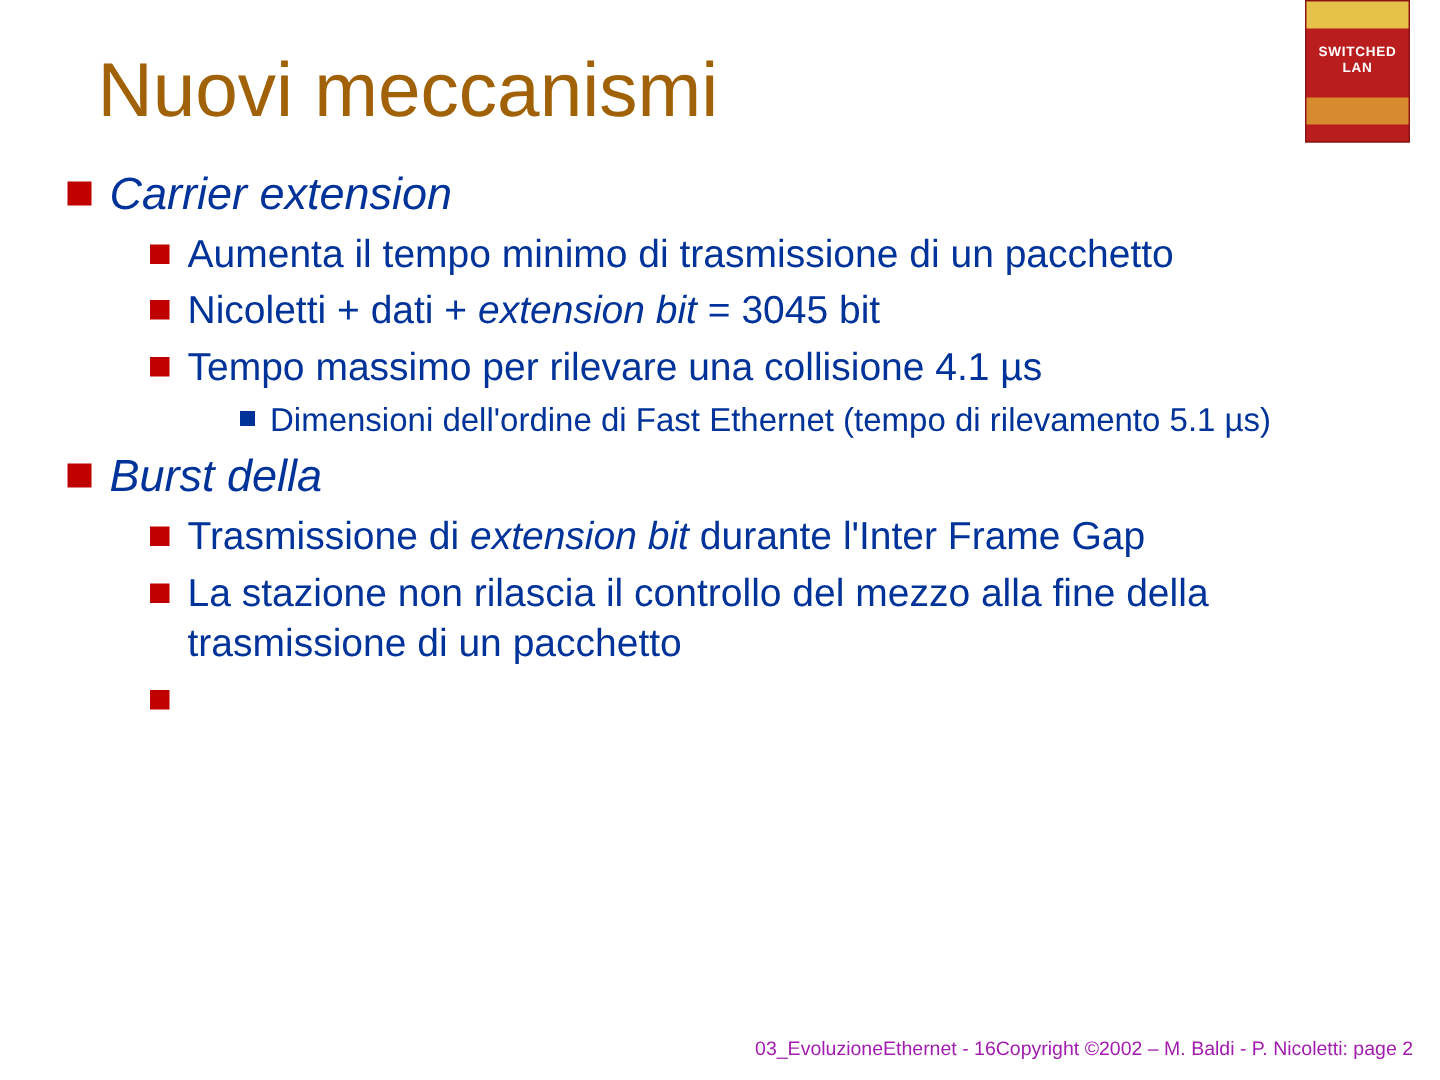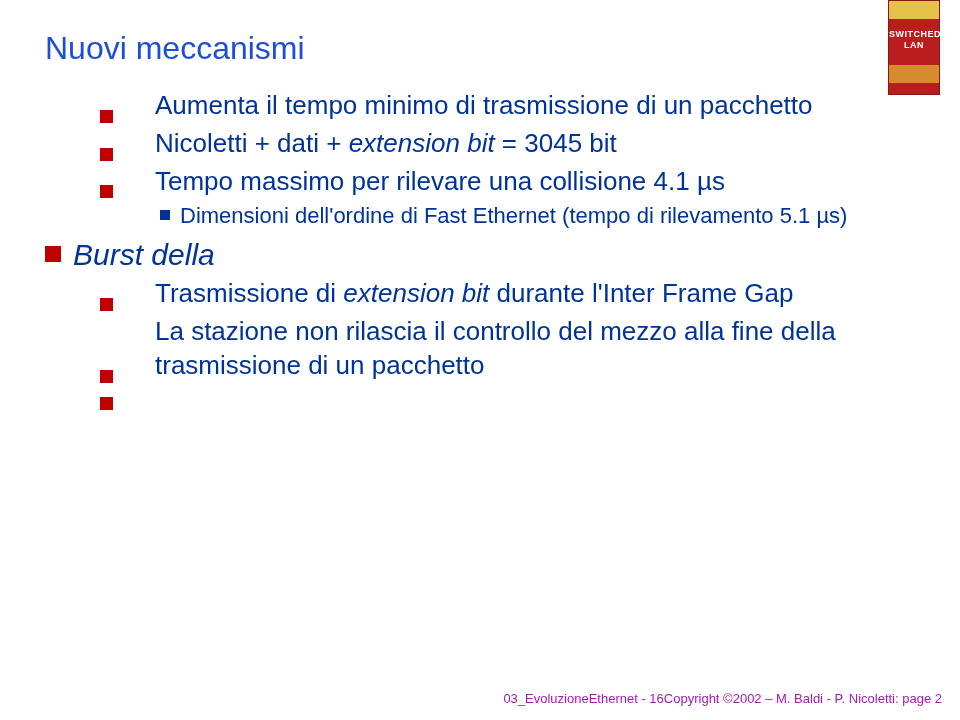--- a/index.html
+++ b/index.html
@@ -2,52 +2,53 @@
 <html><head>
 <meta charset="utf-8">
 <style>
   * { box-sizing: border-box; margin: 0; padding: 0; }
   html, body { width: 960px; height: 720px; font-family: Verdana, Arial, sans-serif; background: #fff; }
   .slide { position: relative; width: 960px; height: 720px; background: #fff; }
   
   .book-cover {
     position: absolute;
     top: 0; right: 20px;
-    width: 52px; height: 95px;
+    width: 70px; height: 95px;
     background: #b91d1d;
     border: 1px solid #8a1515;
   }
   .book-cover .top-strip { height: 18px; background: #e6c24a; }
   .book-cover .title {
     color: #fff; font-size: 9px; font-weight: bold; letter-spacing: 0.5px;
     text-align: center; margin-top: 10px; line-height: 1.2;
   }
   .book-cover .sub { height: 18px; background: #d78b2f; margin-top: 14px; }
   
   .content {
     position: absolute;
     left: 45px; top: 30px; right: 50px;
   }
   h1.slide-title {
-    color: #1d4ed8;
-    font-size: 32px;
+    color: #a16207;
+    font-size: 51px;
     font-weight: normal;
     margin-bottom: 22px;
+    margin-left: 20px;
   }
   
   ul { list-style: none; }
   
   .lvl1 > li { margin-bottom: 6px; }
   .lvl1 > li > .row { display: flex; align-items: flex-start; }
   .lvl1 .b1 { width: 16px; height: 16px; flex: 0 0 16px; background: #c00000; margin-top: 10px; margin-right: 12px; }
   .lvl1 .t1 { color: #003399; font-style: italic; font-size: 30px; line-height: 1.25; }
   
   .lvl2 { margin-left: 55px; margin-top: 4px; }
   .lvl2 > li { margin-bottom: 4px; }
-  .lvl2 > li > .row { display: flex; align-items: flex-end; gap: 30px; }
+  .lvl2 > li > .row { display: flex; align-items: flex-start; }
   .lvl2 .b2 { width: 13px; height: 13px; flex: 0 0 13px; background: #c00000; margin-top: 10px; margin-right: 12px; }
   .lvl2 .t2 { color: #003399; font-size: 26px; line-height: 1.3; }
   .lvl2 .t2 .italic { font-style: italic; }
   
   .lvl3 { margin-left: 60px; margin-top: 4px; margin-bottom: 4px; }
   .lvl3 > li { margin-bottom: 2px; }
   .lvl3 > li > .row { display: flex; align-items: flex-start; }
   .lvl3 .b3 { width: 10px; height: 10px; flex: 0 0 10px; background: #003399; margin-top: 8px; margin-right: 10px; }
   .lvl3 .t3 { color: #003399; font-size: 22px; line-height: 1.25; }
   
@@ -73,20 +74,24 @@
     </div>
     <div class="sub"></div>
   </div>
 
   <div class="content">
     <h1 class="slide-title">Nuovi meccanismi</h1>
 
     <ul class="lvl1">
 
       <li>
+        <div class="row">
+          <span class="b1"></span>
+          <span class="t1">Carrier extension</span>
+        </div>
         <ul class="lvl2">
           <li>
             <div class="row">
               <span class="b2"></span>
               <span class="t2">Aumenta il tempo minimo di trasmissione di un pacchetto</span>
             </div>
           </li>
           <li>
             <div class="row">
               <span class="b2"></span>

